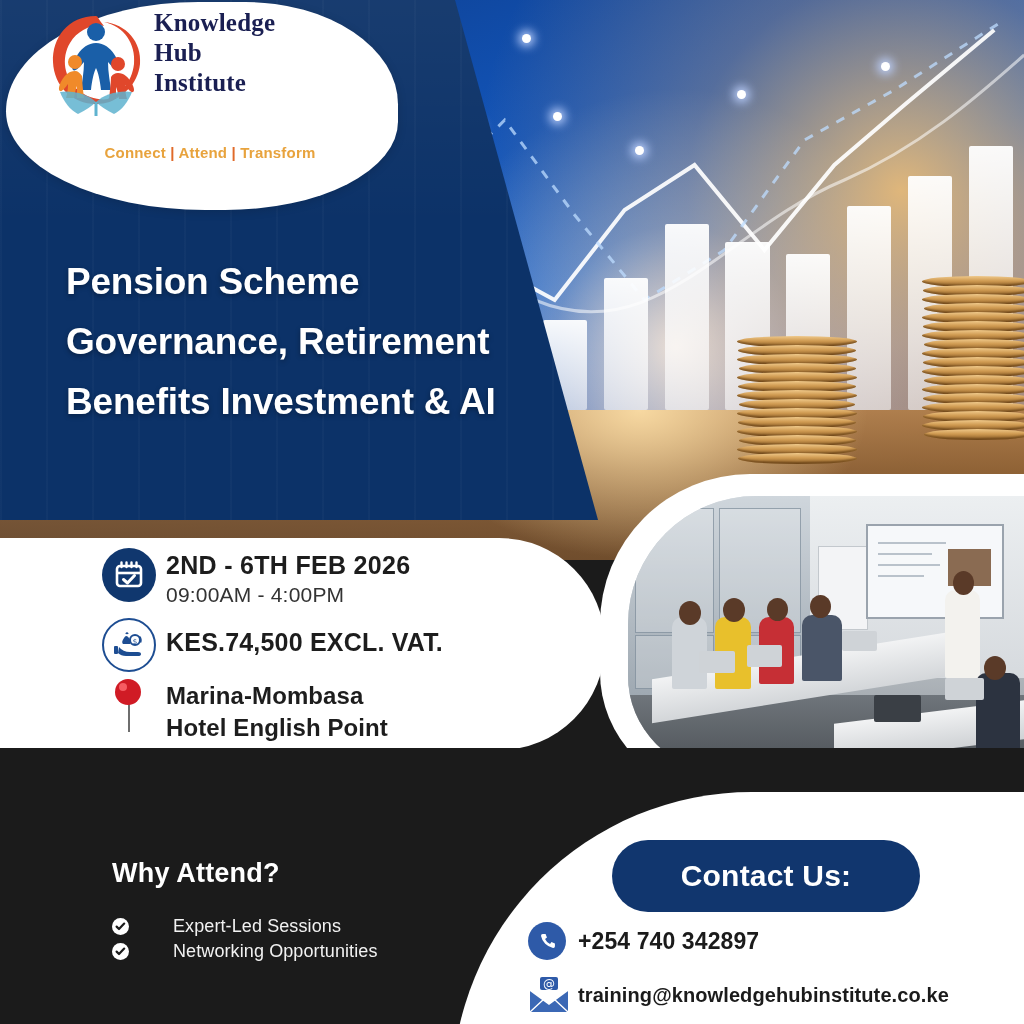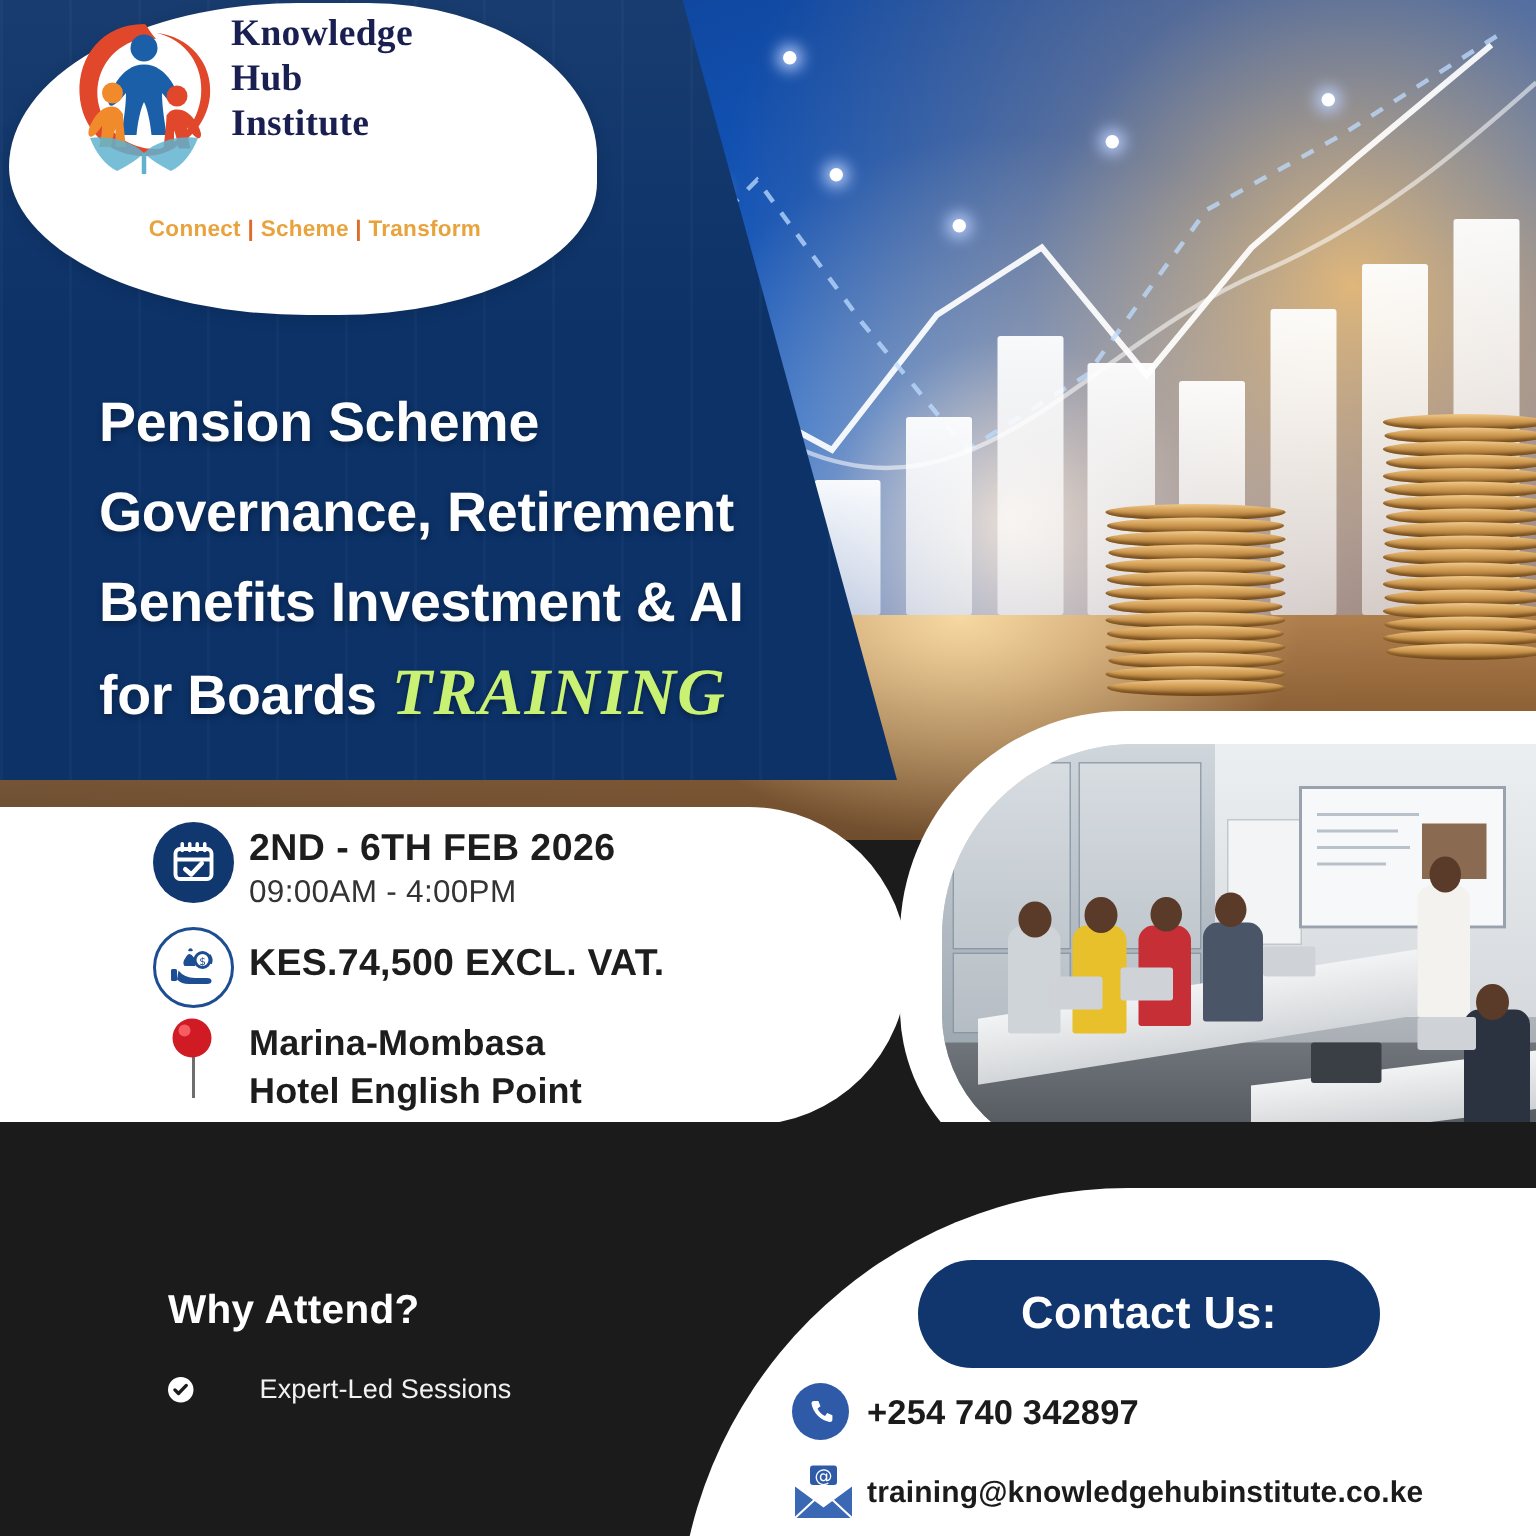--- a/index.html
+++ b/index.html
@@ -272,29 +272,28 @@
         <path d="M74 63 C80 63 84 67 87 72 C90 77 91 81 89 82 C87 83 84 79 81 75 C81 81 82 85 83 89 L75 89 C74 83 73 79 72 77 L72 89 L65 89 C66 81 67 71 67 67 C69 64 71 63 74 63 Z" fill="#e0472b"></path>
         <path d="M52 92 C44 84 28 80 16 82 C20 92 26 100 34 104 C42 100 48 96 52 92 Z" fill="#5fb3cf" opacity=".85"></path>
         <path d="M52 92 C60 84 76 80 88 82 C84 92 78 100 70 104 C62 100 56 96 52 92 Z" fill="#5fb3cf" opacity=".85"></path>
         <path d="M52 92 L52 106" stroke="#5fb3cf" stroke-width="3"></path>
       </svg>
       <div class="logo-words">
         <div>Knowledge</div>
         <div>Hub</div>
         <div>Institute</div>
       </div>
-      <div class="logo-tag"><span>Connect</span><span class="sep"> | </span><span>Scheme</span><span class="sep"> | </span><span>Transform</span></div>
+      <div class="logo-tag"><span>Connect</span><span class="sep"> | </span><span>Attend</span><span class="sep"> | </span><span>Transform</span></div>
     </div>
   </div>
 
   <div class="headline">
     <div>Pension Scheme</div>
     <div>Governance, Retirement</div>
     <div>Benefits Investment &amp; AI</div>
-    <div><span>for Boards </span><span class="train">TRAINING</span></div>
   </div>
 
   <div class="photo-room-wrap">
     <div class="photo-room-white"></div>
     <div class="photo-room">
       <div class="room-window">
         <div class="room-win-pane" style="left:4%;top:6%;width:42%;height:62%"></div>
         <div class="room-win-pane" style="left:50%;top:6%;width:44%;height:62%"></div>
         <div class="room-win-pane" style="left:4%;top:70%;width:42%;height:26%"></div>
         <div class="room-win-pane" style="left:50%;top:70%;width:44%;height:26%"></div>
@@ -398,20 +397,28 @@
   <div class="why-title">Why Attend?</div>
   <div class="why-list">
     <div class="why-item">
       <span class="chk">
         <svg width="11" height="11" viewBox="0 0 11 11">
             <path d="M1.6 5.6 L4 8 L9.2 2.6" fill="none" stroke="#1b1b1b" stroke-width="2.2" stroke-linecap="round" stroke-linejoin="round"></path>
           </svg>
       </span>
       <span class="why-label">Expert-Led Sessions</span>
     </div>
+    <div class="why-item">
+      <span class="chk">
+        <svg width="11" height="11" viewBox="0 0 11 11">
+            <path d="M1.6 5.6 L4 8 L9.2 2.6" fill="none" stroke="#1b1b1b" stroke-width="2.2" stroke-linecap="round" stroke-linejoin="round"></path>
+          </svg>
+      </span>
+      <span class="why-label">Networking Opportunities</span>
+    </div>
   </div>
 
   <div class="contact-pill">
     <span>Contact Us:</span>
   </div>
 
   <div class="contact-rows">
     <div class="crow">
       <div class="cicon">
         <div class="phone-circle">

